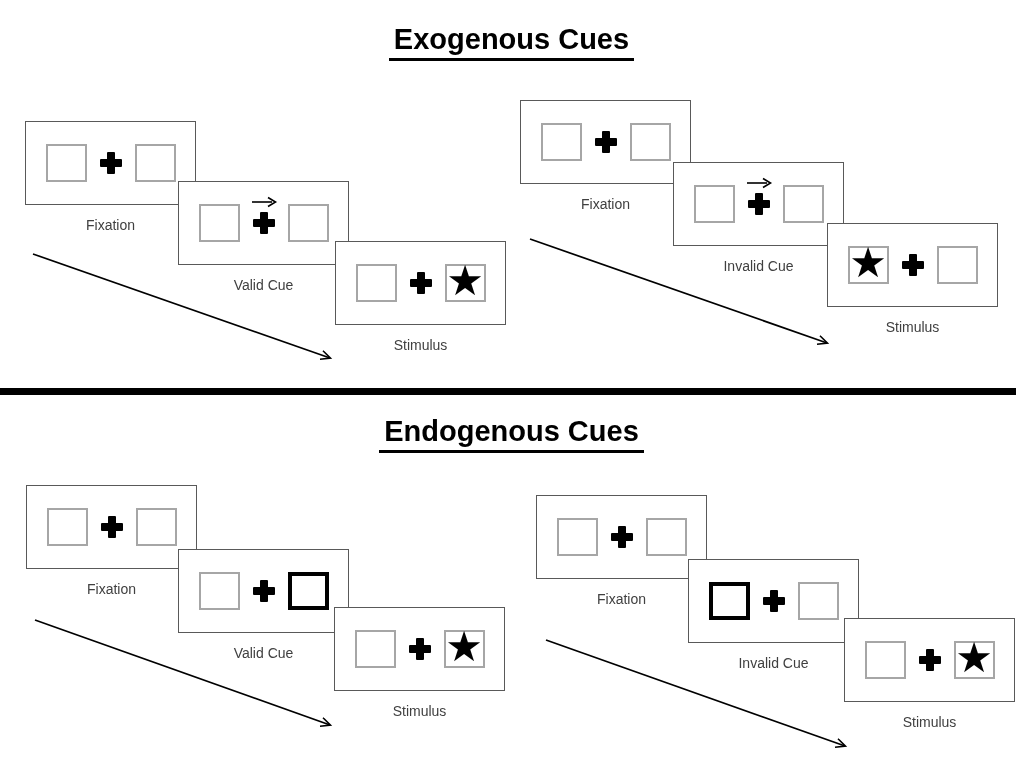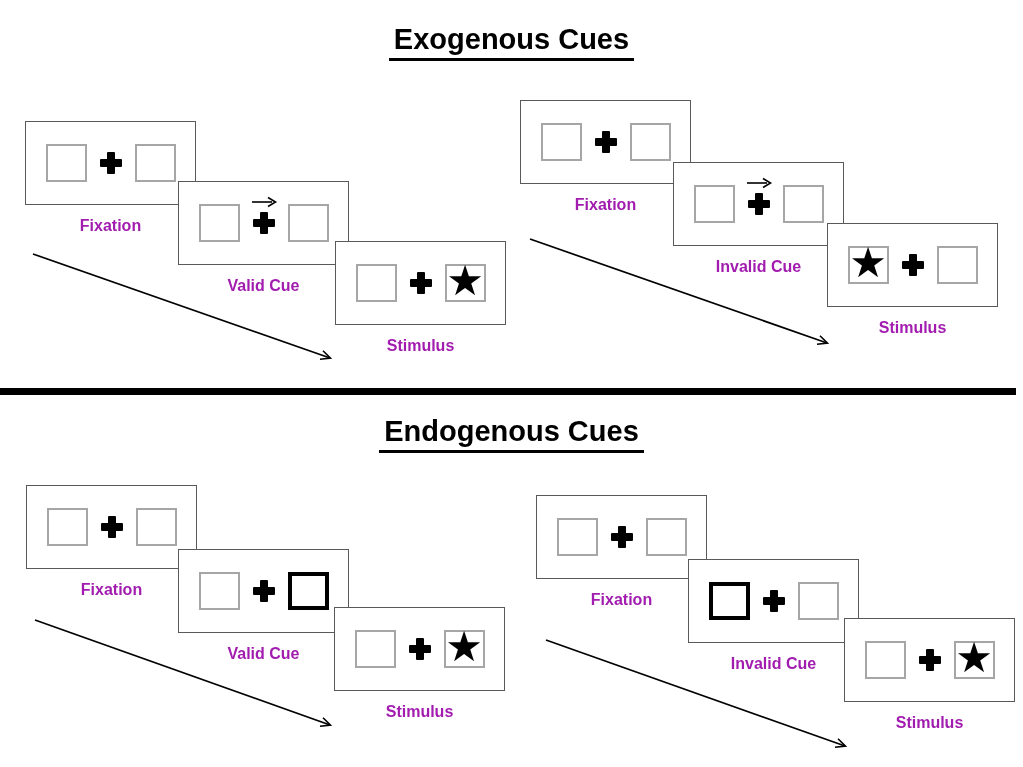--- a/index.html
+++ b/index.html
@@ -29,21 +29,21 @@
     font-family:"DejaVu Sans",sans-serif;font-size:42px;line-height:1;
     color:#000;transform:translateY(-2px);
   }
   .cue-wrap{position:relative;display:flex;align-items:center;justify-content:center;}
   .plus{width:22px;height:22px;position:relative;flex:none;}
   .plus::before{content:"";position:absolute;left:0;right:0;top:50%;height:8px;transform:translateY(-50%);background:#000;border-radius:1px;}
   .plus::after{content:"";position:absolute;top:0;bottom:0;left:50%;width:8px;transform:translateX(-50%);background:#000;border-radius:1px;}
   .cue-arrow{position:absolute;left:50%;top:-18px;transform:translateX(-50%);}
   .panel-label{
     position:absolute;transform:translateX(-50%);white-space:nowrap;
-    font-size:16px;font-weight:bold;color:#a21caf;z-index:5;
+    font-size:14px;font-weight:normal;color:#404040;z-index:5;
   }
 </style>
 </head>
 <body>
 
 <div class="stage">
 
   <div class="title-row" style="top:24px">
     <span class="title-text">Exogenous Cues</span>
   </div>

